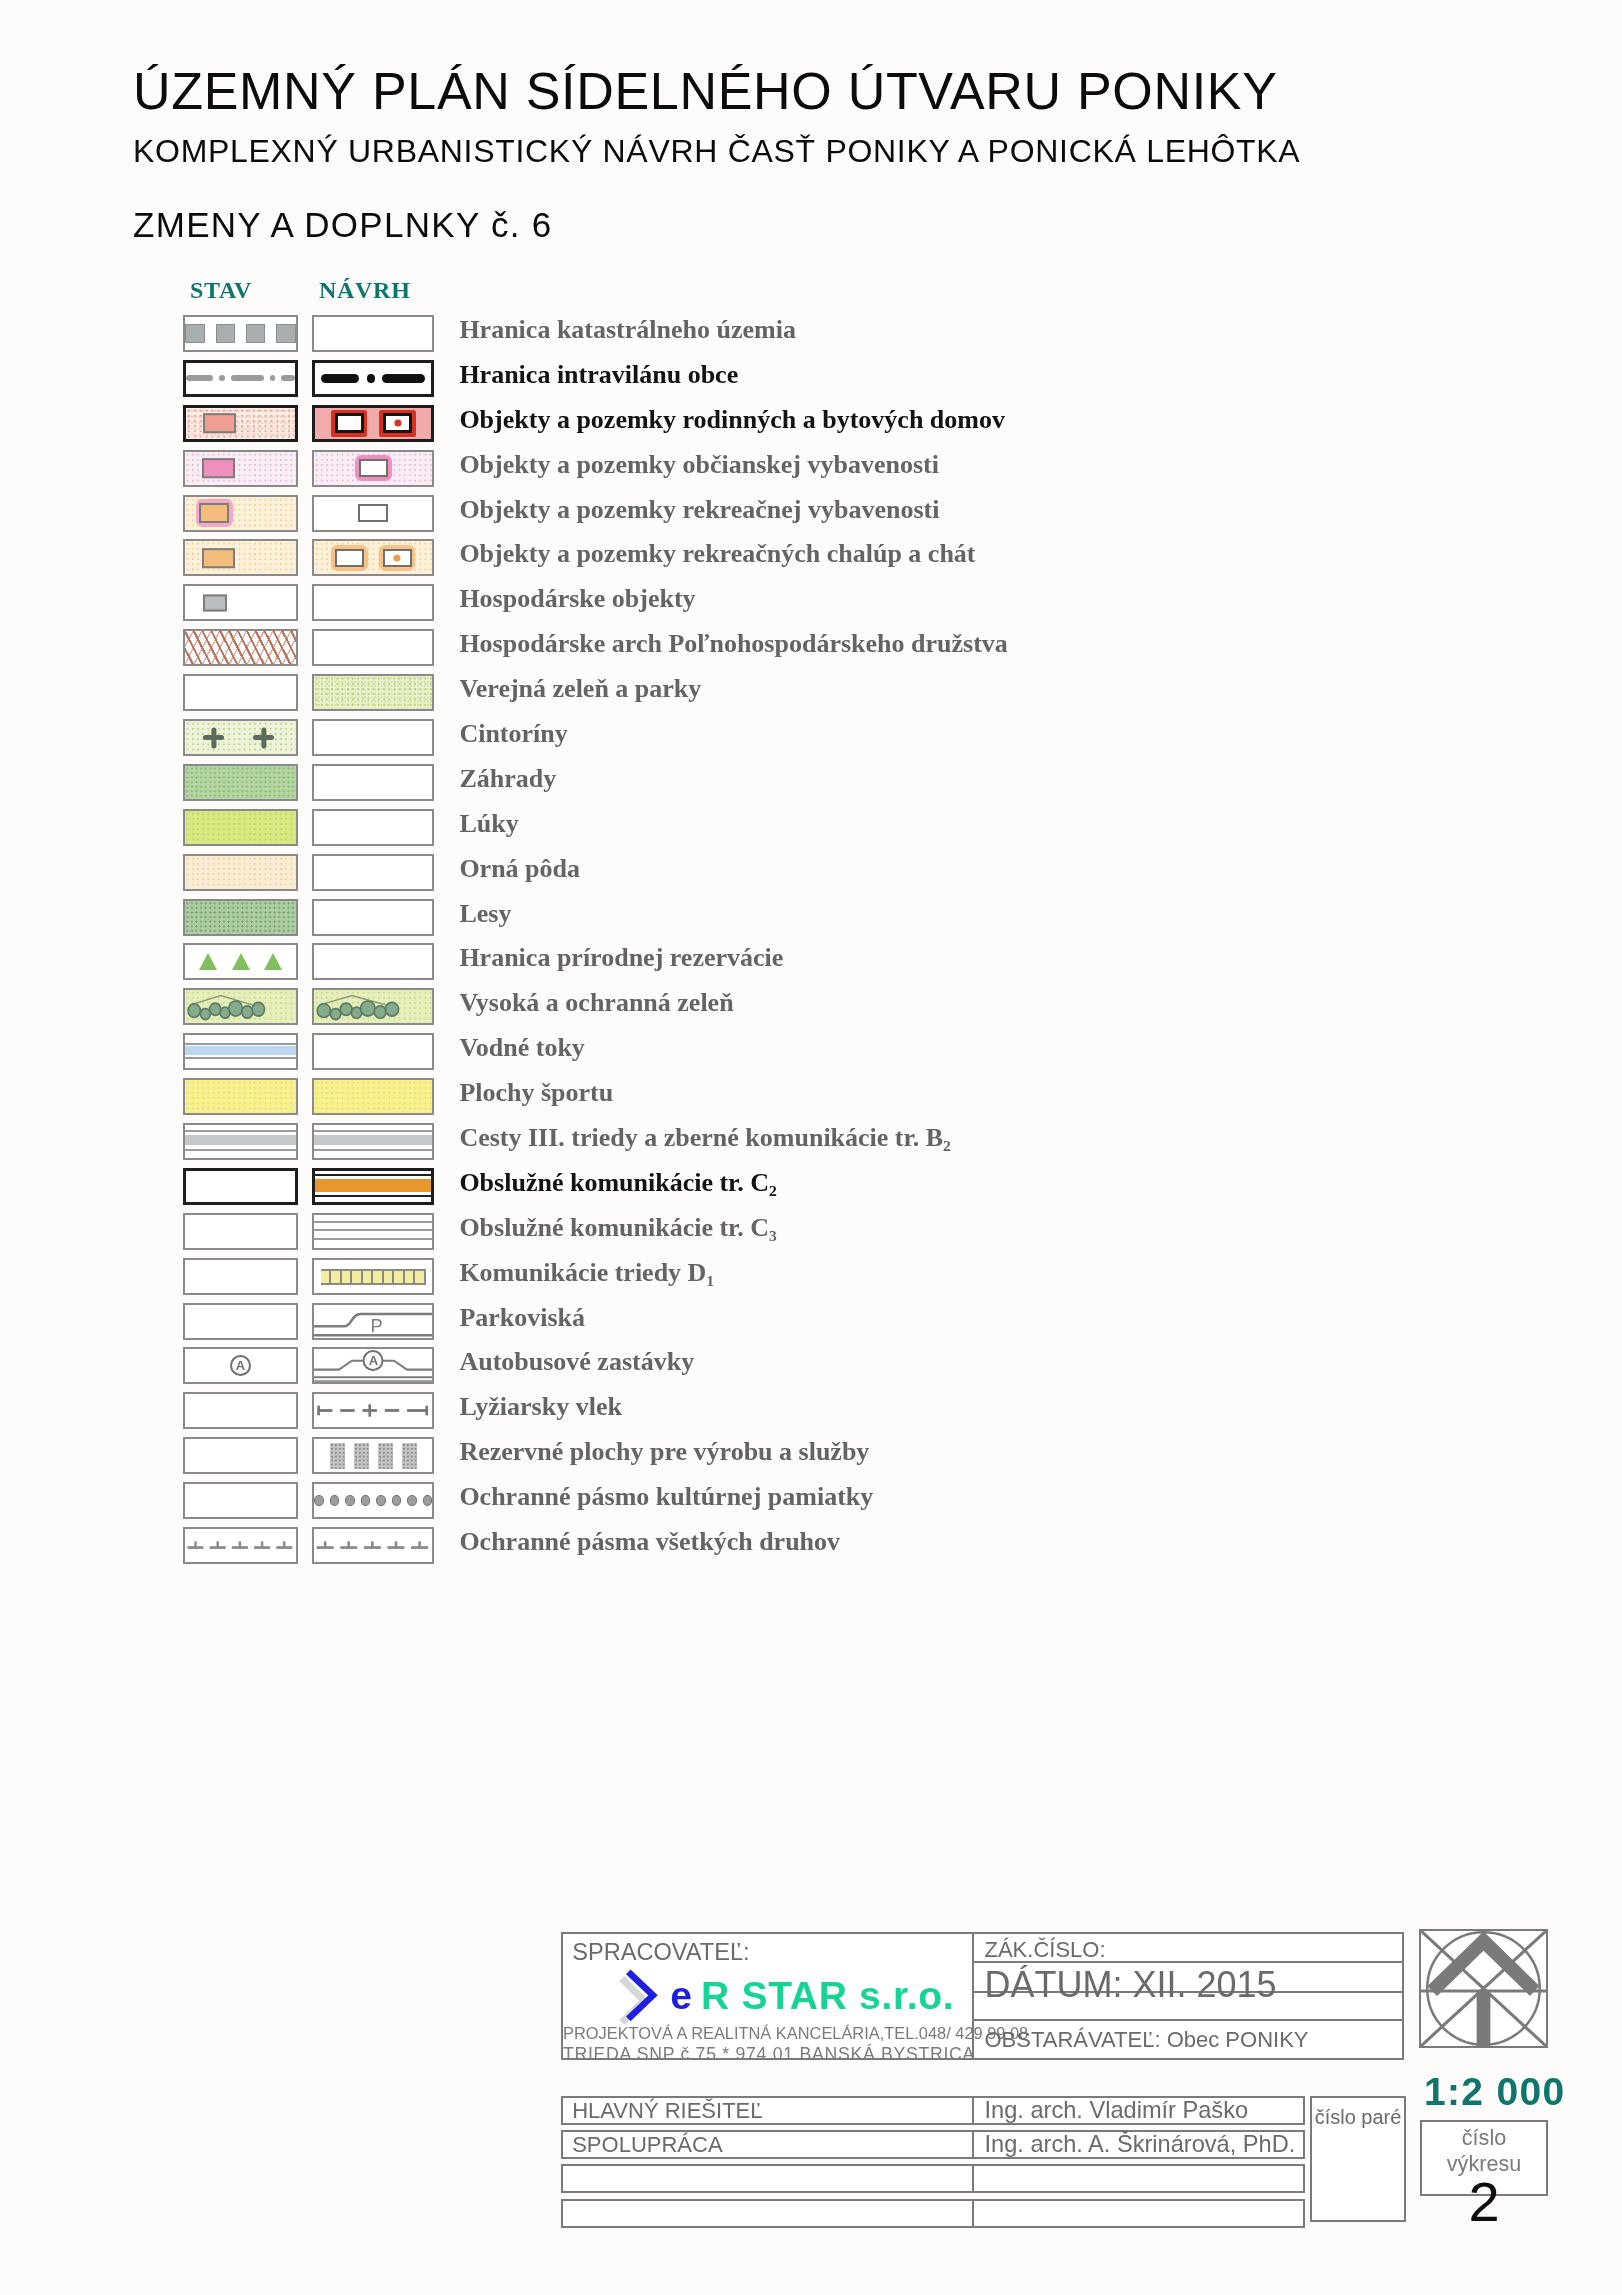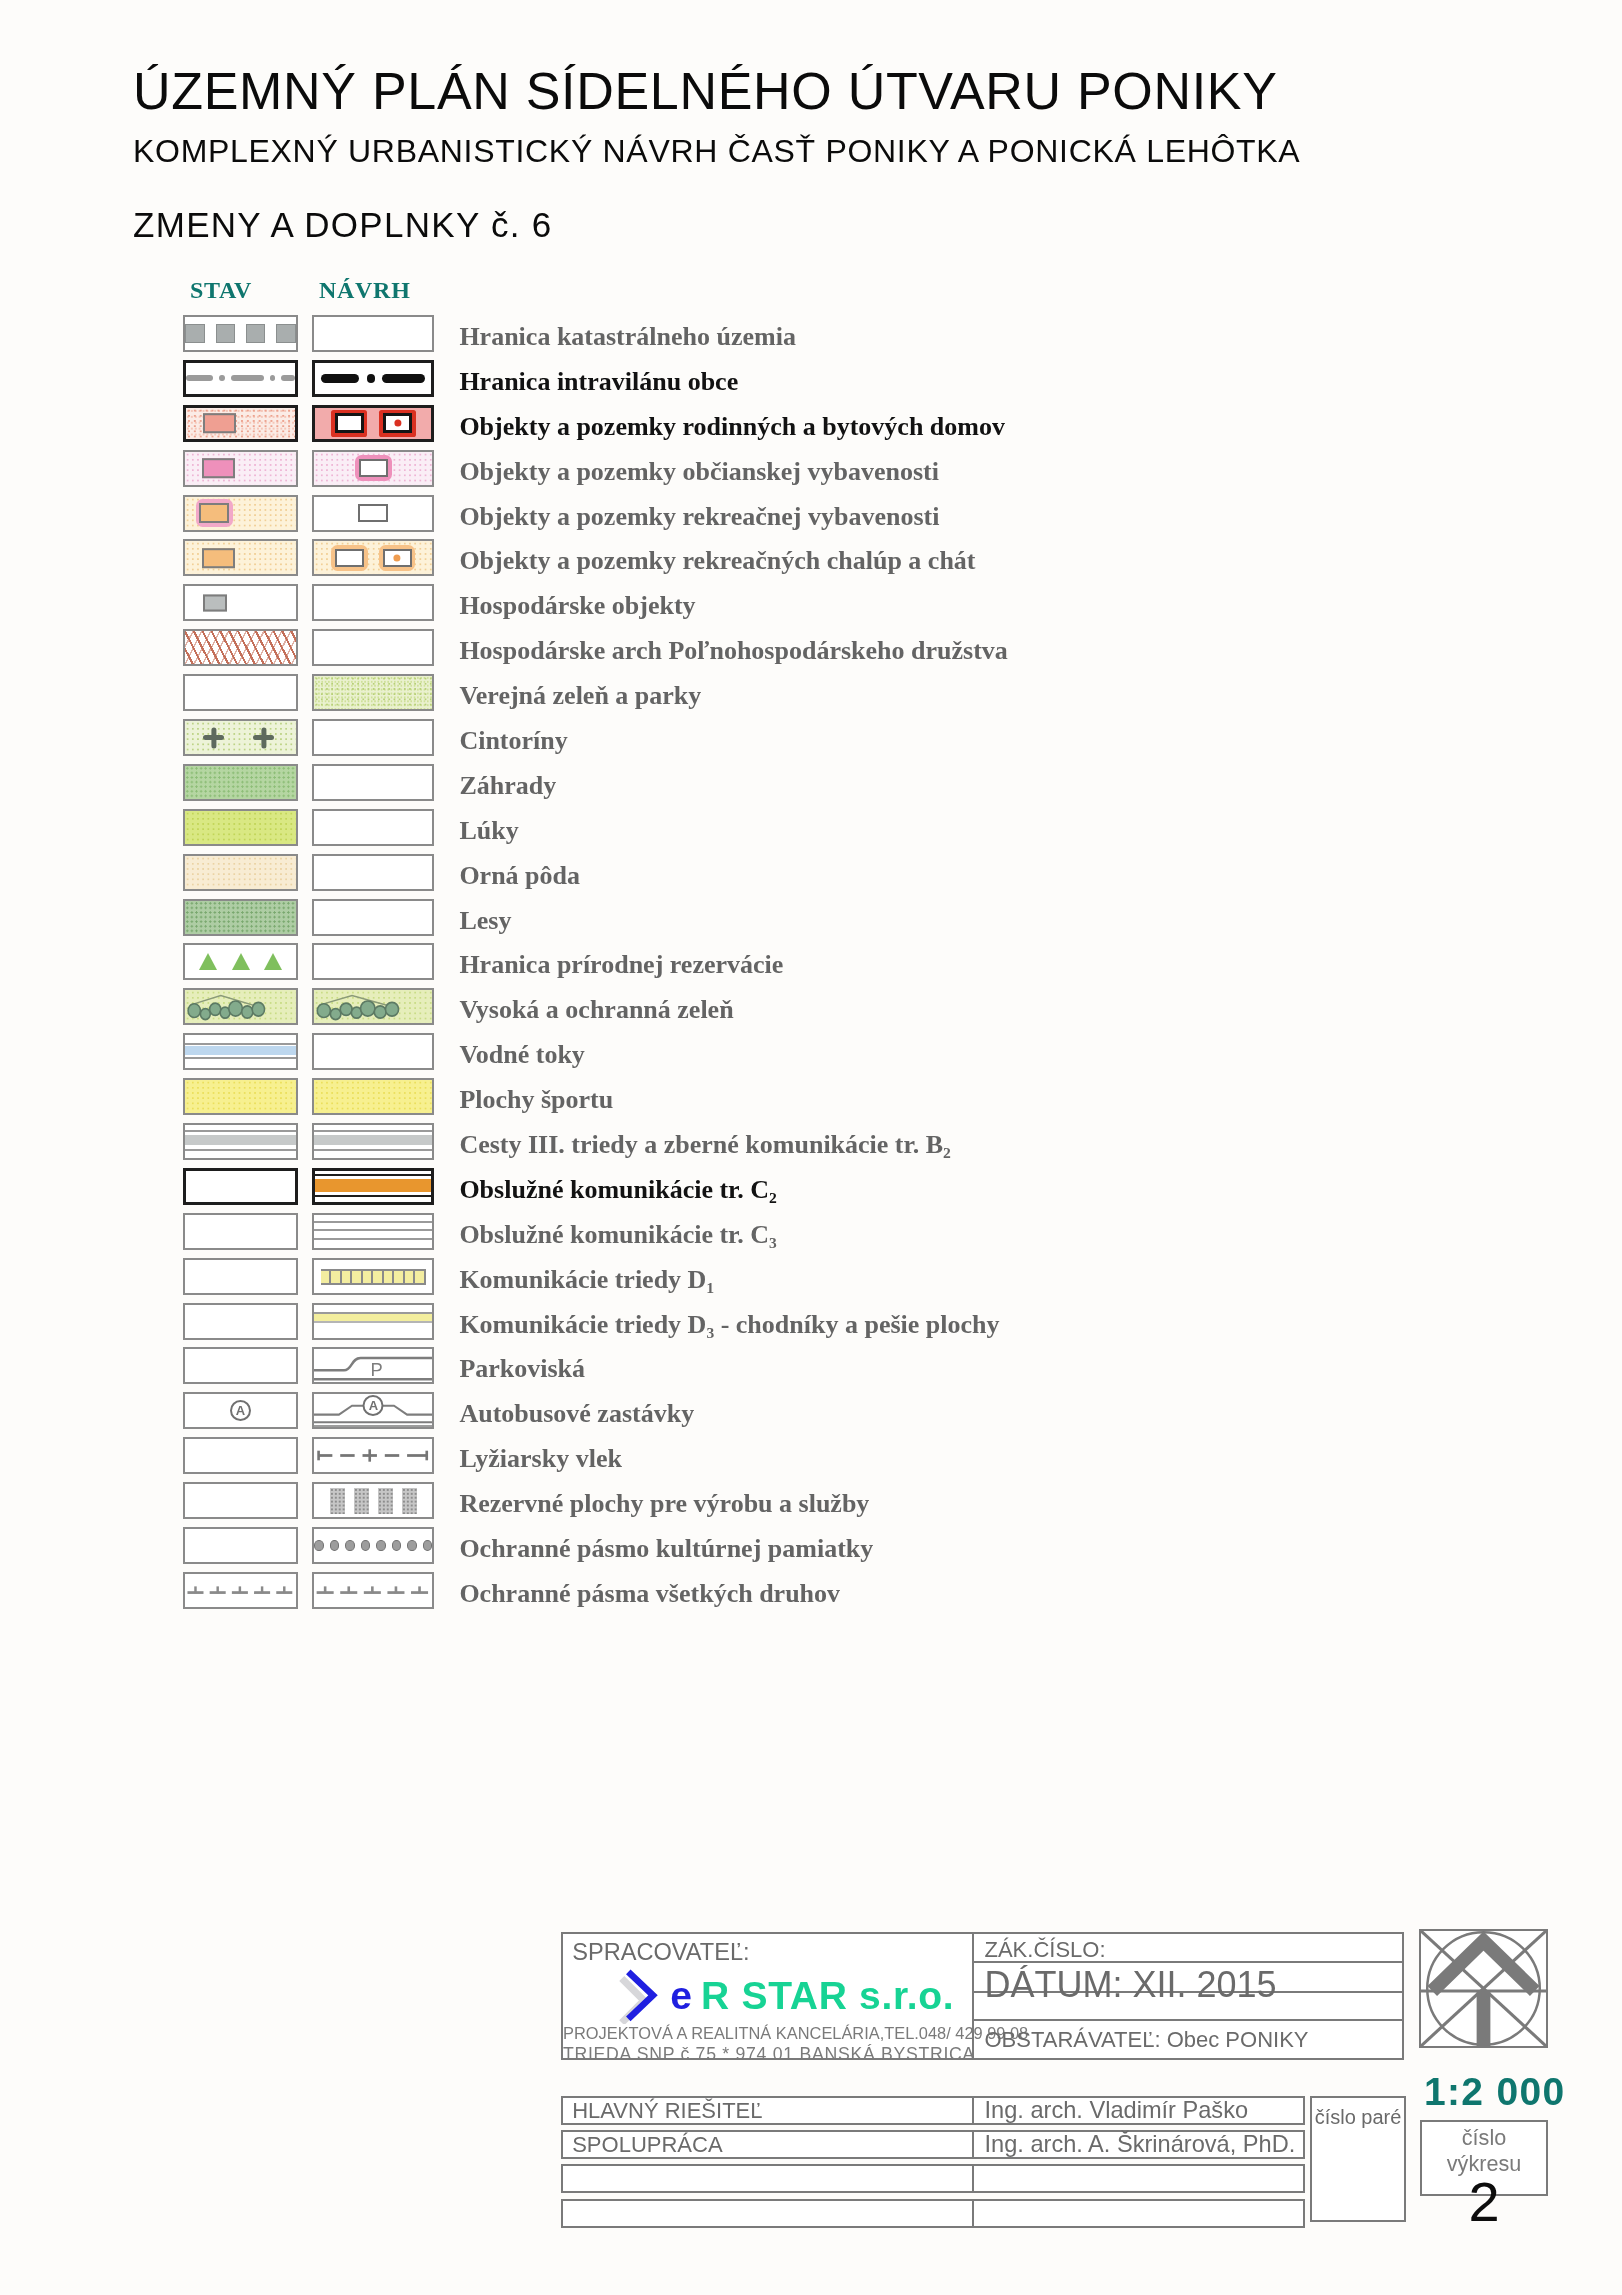--- a/index.html
+++ b/index.html
@@ -14,21 +14,21 @@
   .doc-subtitle{position:absolute;left:133px;top:133px;font-size:32px;color:#0b0b0b;
                 letter-spacing:0.7px;white-space:nowrap}
   .doc-section{position:absolute;left:133px;top:205px;font-size:35px;color:#0b0b0b;
                letter-spacing:1.3px;white-space:nowrap}
 
   
   .lg-head{position:absolute;top:277px;font:700 24px "Liberation Serif","DejaVu Serif",serif;
            color:#0f766e;letter-spacing:0.7px}
   #lg-stav{left:190px} #lg-navrh{left:319px}
   .legend-rows{position:absolute;left:183px;top:315px}
-  .lrow{display:flex;align-items:flex-end;height:37px;margin-bottom:7.9px}
+  .lrow{display:flex;align-items:flex-start;height:37px;margin-bottom:7.9px}
   .sw{box-sizing:border-box;height:37px;border:2.6px solid #8a8a8a;background:#fff;position:relative;overflow:hidden;flex:none}
   .sw.s1{width:115px;margin-right:14.4px}
   .sw.s2{width:122px}
   .sw.b-black{border-color:#1d1d1d;border-width:3.3px}
   .sw > svg{position:absolute;inset:0;width:100%;height:100%}
   .llabel{margin-left:25px;font:700 26px "Liberation Serif","DejaVu Serif",serif;color:#646464;white-space:nowrap}
   .llabel.strong{color:#121212}
 
   
   .bg-red{background-color:#fbece6;background-image:radial-gradient(#eca18d 0.9px,transparent 0.9px),radial-gradient(#f5c6b8 0.8px,transparent 0.9px);background-size:5.9px 5.2px,3.9px 5.9px}
@@ -347,29 +347,20 @@
     <div class="lrow">
       <div class="sw s1"></div>
       <div class="sw s2">
         <span class="abs" style="left:6.5px;right:6.5px;top:9.2px;height:12.4px;border-top:2px solid #8a8a8a;border-bottom:2px solid #8a8a8a;background:repeating-linear-gradient(90deg,#f3eda0 0 8.5px,#8a8a8a 8.5px 10.5px)"></span>
       </div>
       <div class="llabel">Komunikácie triedy D₁</div>
     </div>
     <div class="lrow">
       <div class="sw s1"></div>
       <div class="sw s2">
-        <span class="hline" style="top:7.2px"></span>
-        <span class="abs" style="left:0;right:0;top:9.2px;height:7.2px;background:#f3ee9e"></span>
-        <span class="hline" style="top:16.4px;background:#b5b5b5"></span>
-      </div>
-      <div class="llabel">Komunikácie triedy D₃ - chodníky a pešie plochy</div>
-    </div>
-    <div class="lrow">
-      <div class="sw s1"></div>
-      <div class="sw s2">
         <svg viewBox="0 0 180 48" preserveAspectRatio="none">
           <path d="M0,31 H46 C58,31 57,13 71,13 H180" fill="none" stroke="#7d7d7d" stroke-width="3.5"></path>
           <line x1="0" y1="44" x2="180" y2="44" stroke="#7d7d7d" stroke-width="3.5"></line>
           <text x="86" y="39" font-size="28" fill="#7d7d7d" font-family="Liberation Sans, sans-serif">P</text>
         </svg>
       </div>
       <div class="llabel">Parkoviská</div>
     </div>
     <div class="lrow">
       <div class="sw s1">

